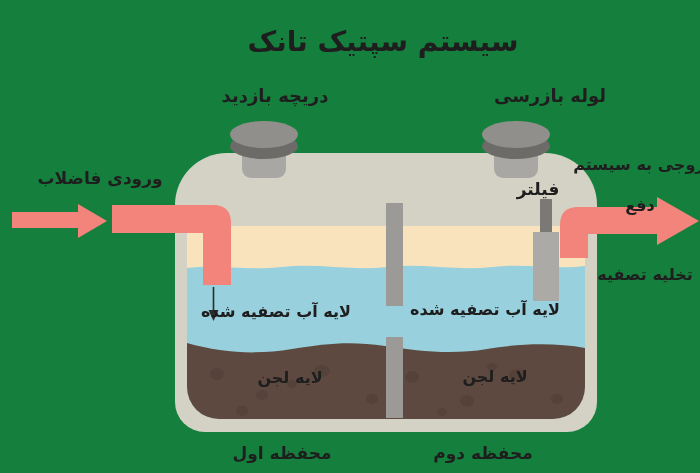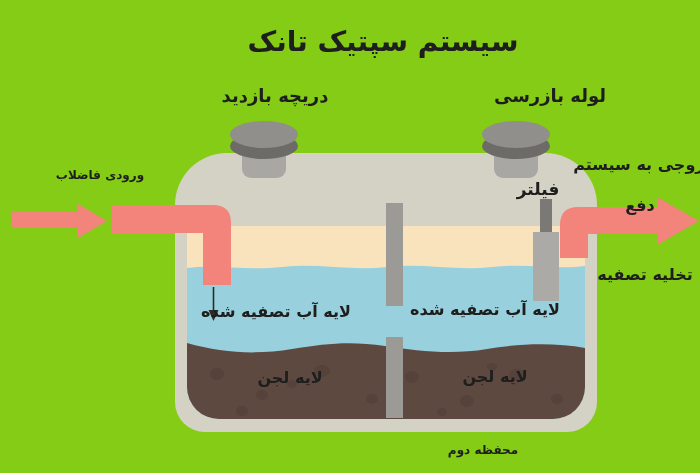--- a/index.html
+++ b/index.html
@@ -1,28 +1,28 @@
 <!DOCTYPE html>
 <html lang="fa" dir="rtl"><head>
 <meta charset="utf-8">
 <style>
   html,body{margin:0;padding:0;}
   #stage{
     position:relative;width:700px;height:473px;overflow:hidden;
-    background:#84cc16;
+    background:#15803d;
     font-family:"DejaVu Sans",sans-serif;
     direction:rtl;
   }
   .lbl{
     position:absolute;color:#1e1e1e;font-weight:700;white-space:nowrap;
     transform:translateX(-50%);text-align:center;line-height:1.25;
   }
   .title{font-size:28px;}
   .lbl-18{font-size:18px;}
-  .lbl-17{font-size:12px;}
+  .lbl-17{font-size:17px;}
   .lbl-16{font-size:16px;}
   .lbl-15{font-size:17px;}
   .abs{position:absolute;}
   
   #tank-body{left:175px;top:153px;width:422px;height:279px;background:#d4d2c4;
     border-radius:52px 52px 30px 30px;}
   #tank-cavity{left:187px;top:226px;width:398px;height:193px;overflow:hidden;
     border-radius:2px 2px 32px 32px;background:#f9e3bd;}
   
   .divider{width:17px;background:#9c9a96;}
@@ -106,15 +106,16 @@
   <div class="lbl lbl-16" style="left:645px;top:155px;">خروجی به سیستم</div>
   <div class="lbl lbl-16" style="left:640px;top:196px;">دفع</div>
   <div class="lbl lbl-15" style="left:538px;top:179px;">فیلتر</div>
   <div class="lbl lbl-16" style="left:645px;top:265px;">تخلیه تصفیه</div>
 
   <div class="lbl lbl-16" style="left:276px;top:302px;">لایه آب تصفیه شده</div>
   <div class="lbl lbl-16" style="left:290px;top:368px;">لایه لجن</div>
   <div class="lbl lbl-16" style="left:485px;top:300px;">لایه آب تصفیه شده</div>
   <div class="lbl lbl-16" style="left:495px;top:367px;">لایه لجن</div>
 
+  <div class="lbl lbl-17" style="left:282px;top:443px;">محفظه اول</div>
   <div class="lbl lbl-17" style="left:483px;top:443px;">محفظه دوم</div>
 
 </div>
 
 </body></html>

